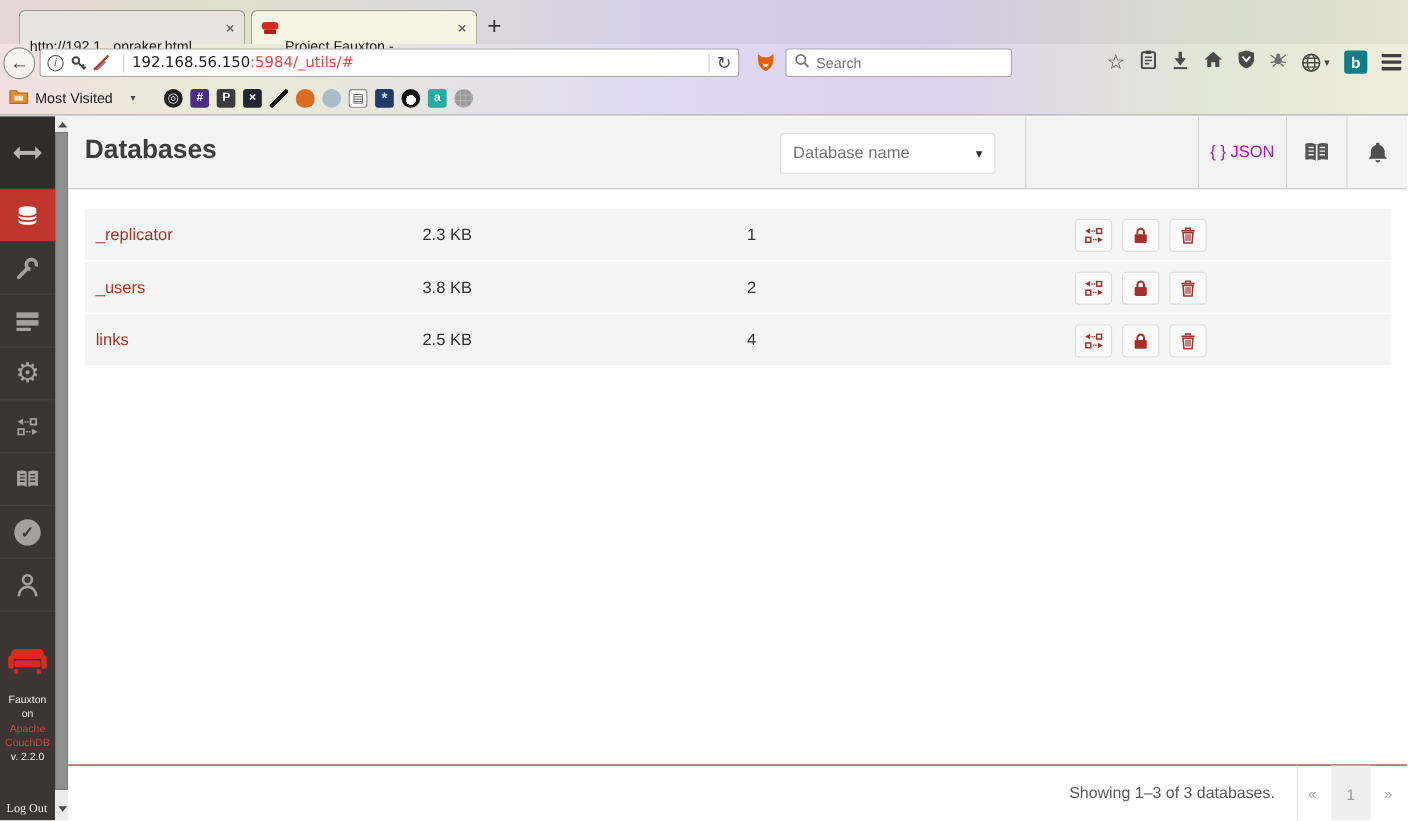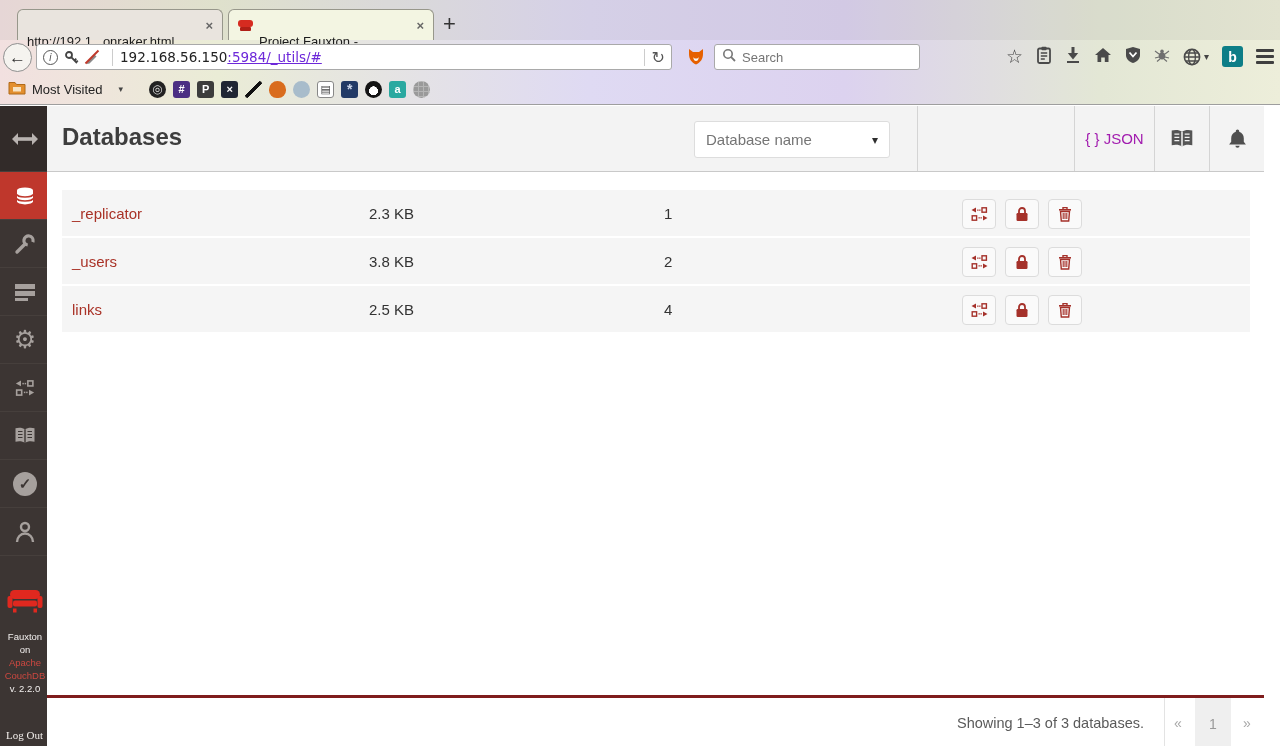--- a/index.html
+++ b/index.html
@@ -26,21 +26,21 @@
   .backbtn { position:absolute; left:3px; top:43px; width:29px; height:29px; border-radius:50%;
     border:1px solid #8f8f8f; background:#f5f3ef; color:#333; font-size:17px;
     display:flex; align-items:center; justify-content:center; }
   .urlbar { position:absolute; left:36px; top:44px; width:636px; height:26px; background:#fff;
     border:1px solid #a9a9a9; border-radius:3px; display:flex; align-items:center; padding:0 6px;
     font-size:13.5px; font-family:"DejaVu Sans", sans-serif; }
   .urlbar .sep { width:1px; height:17px; background:#ccc; margin:0 7px; }
   .infoicon { width:15px; height:15px; border:1.4px solid #555; border-radius:50%; color:#555;
     font-size:10px; font-style:italic; display:flex; align-items:center; justify-content:center; margin-right:6px; }
   .urlico { display:flex; align-items:center; margin-right:5px; }
-  .url-host { color:#222; } .url-path { color:#6d28d9;text-decoration:underline; }
+  .url-host { color:#222; } .url-path { color:#ef4444; }
   .url-spacer { flex:1; }
   .reload { color:#555; font-size:16px; }
   .fox { position:absolute; left:686px; top:47px; width:20px; height:19px; }
   .searchbar { position:absolute; left:714px; top:44px; width:206px; height:26px; background:#fff;
     border:1px solid #a9a9a9; border-radius:3px; display:flex; align-items:center; padding:0 7px; }
   .searchbar input { border:none; outline:none; flex:1; font-size:13px; margin-left:6px; color:#4d7c0f;
     font-family:"Liberation Sans",sans-serif; background:transparent; }
   .navicons { position:absolute; right:6px; top:40px; height:33px; display:flex; align-items:center; gap:13px; }
   .glyphstar { font-size:19px; color:#3f3f3f; }
   .globewrap { display:flex; align-items:center; gap:3px; }
@@ -90,21 +90,21 @@
   .vscroll { position:absolute; left:50px; top:106px; width:13px; height:640px; background:#ececec;
     border-right:1px solid #d6d6d6; }
   .vthumb { position:absolute; top:14px; left:0; width:12px; height:598px; background:#8f8f8f;
     border:1px solid #7a7a7a; }
   .varrow-up { position:absolute; top:5px; left:2.5px; width:0; height:0;
     border-left:4px solid transparent; border-right:4px solid transparent; border-bottom:5px solid #4a4a4a; }
   .varrow-down { position:absolute; bottom:8px; left:2.5px; width:0; height:0;
     border-left:4px solid transparent; border-right:4px solid transparent; border-top:5px solid #4a4a4a; }
 
   
-  .main { position:absolute; left:47px; top:106px; width:1217px; height:640px; background:#fff; }
+  .main { position:absolute; left:62px; top:106px; width:1217px; height:640px; background:#fff; }
   .page-header { position:absolute; top:0; left:0; width:100%; height:66px; background:#f3f3f3;
     border-bottom:1px solid #c9c9c9; }
   .page-title { position:absolute; left:15px; top:17px; font-size:24px; color:#3d3d3d; }
   .db-select { position:absolute; left:647px; top:15px; width:196px; height:37px; background:#fff;
     border:1px solid #ddd; border-radius:3px; display:flex; align-items:center; padding:1px 11px; }
   .db-select input { border:none; outline:none; flex:1; width:100px; font-size:15px; color:#333;
     font-family:"Liberation Sans",sans-serif; background:transparent; }
   .db-caret { font-size:12px; color:#2e2e2e; }
   .hdr-sep { position:absolute; top:0; width:1px; height:65px; background:#d4d4d4; }
   .hdr-btn { position:absolute; top:0; height:65px; display:flex; align-items:center; justify-content:center;
@@ -118,21 +118,21 @@
   .thead { position:relative; height:36px; border-bottom:2px solid #2c2c2c; }
   .th { position:absolute; top:8px; font-weight:bold; font-size:15px; color:#2e2e2e; }
   .c-name { left:10px; } .c-size { left:307px; } .c-docs { left:602px; } .c-act { left:900px; }
   .row { position:relative; height:48px; background:#f5f5f5; border-bottom:2px solid #fff; }
   .cell { position:absolute; top:15px; font-size:15px; color:#333; }
   .cell-link { color:#a93227; text-decoration:none; }
   .actions-cell { position:absolute; left:900px; top:9px; display:flex; gap:9px; }
   .abtn { width:34px; height:30px; border:1px solid #dcdcdc; border-radius:4px; background:#fafafa;
     display:flex; align-items:center; justify-content:center; }
 
-  .pfooter { position:absolute; left:0; top:589px; width:1217px; height:41px; border-top:3px solid #7f1d1d;
+  .pfooter { position:absolute; left:0; top:589px; width:1217px; height:41px; border-top:1px solid #7f1d1d;
     background:#fff; }
   .summary { position:absolute; right:120px; top:17px; font-size:14.5px; color:#5a5a5a; }
   .pag-sep { position:absolute; left:1117px; top:0; width:1px; height:51px; background:#e3e3e3; }
   .pag-prev { position:absolute; left:1127px; top:17px; color:#a8a8a8; font-size:14px; }
   .pag-page { position:absolute; left:1148px; top:0; width:36px; height:51px; background:#efefef;
     color:#999; font-size:14px; display:flex; align-items:center; justify-content:center; }
   .pag-next { position:absolute; left:1196px; top:17px; color:#a8a8a8; font-size:14px; }
 </style>
 </head>
 <body>

